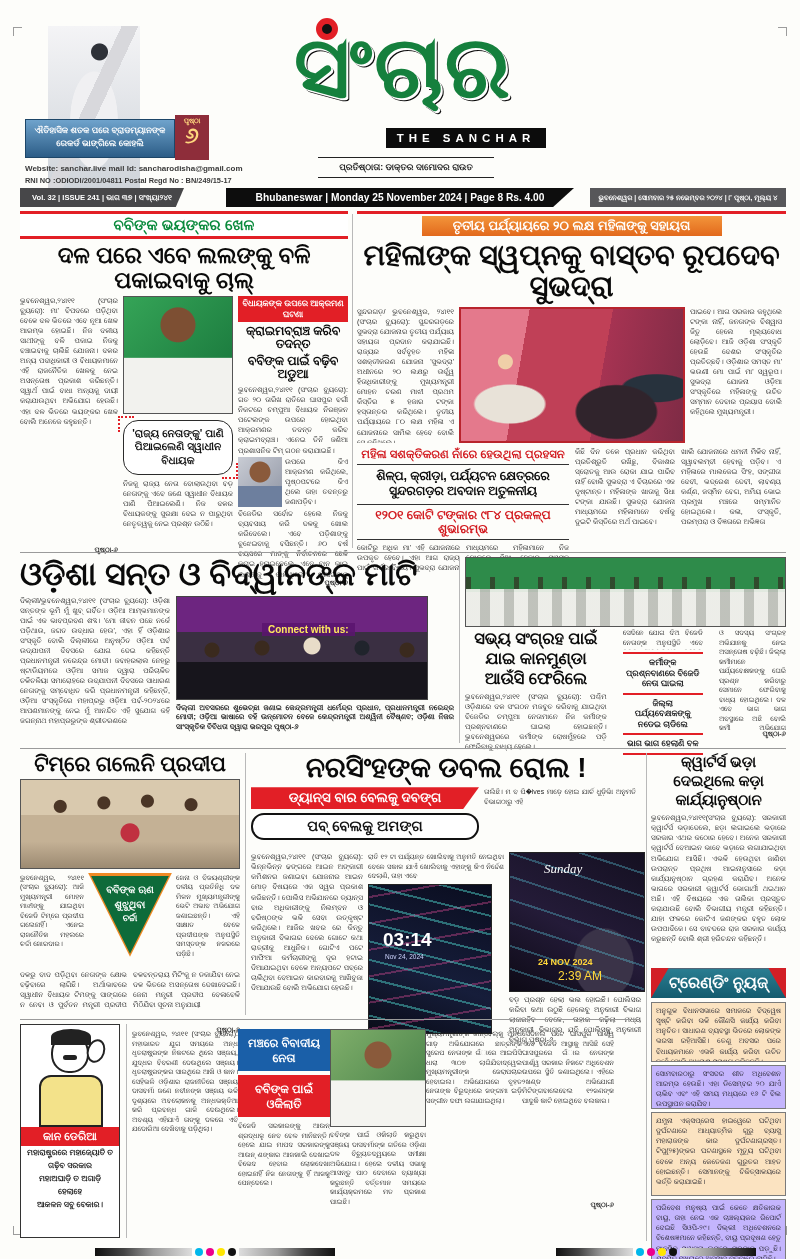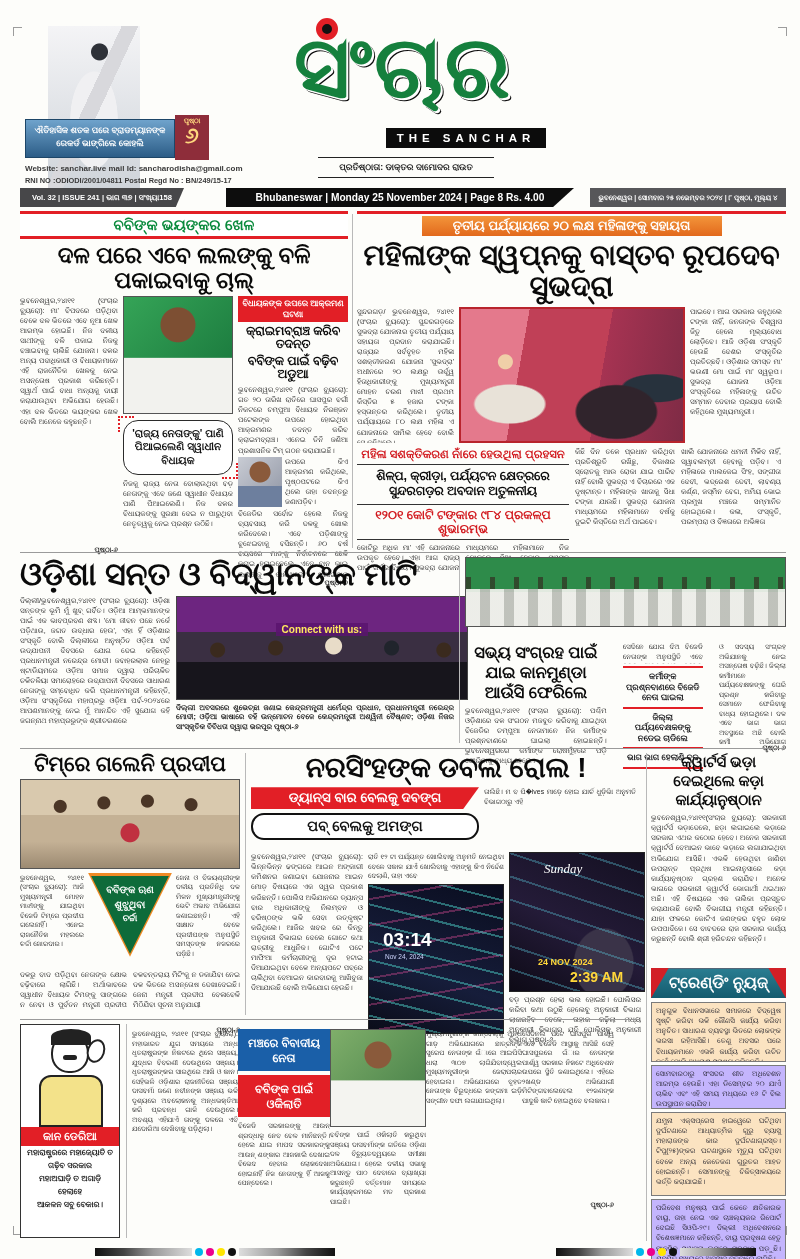--- a/index.html
+++ b/index.html
@@ -62,21 +62,21 @@
   <div class="abs b" style="left:25px;top:164px;font-size:8px;color:#3a3a3a">Website: sanchar.live     mail Id: sancharodisha@gmail.com</div>
   <div class="abs b" style="left:25px;top:176px;font-size:7.4px;color:#3a3a3a">RNI NO :ODIODI/2001/04811    Postal Regd No : BN/249/15-17</div>
 
   <div class="abs" style="left:238px;top:18px;width:330px;height:120px;text-align:center">
     <span style="font-size:86px;font-weight:800;color:#15803d;letter-spacing:2px;text-shadow:2px 2px 0 #fff,3px 3px 0 #0b0b0b">ସଂଚାର</span>
     <span class="abs" style="left:78px;top:0;width:22px;height:22px;border-radius:50%;border:6px solid #e21f26;background:#111"></span>
   </div>
   <div class="abs" style="left:386px;top:128px;width:160px;height:20px;background:#0c0c0c;color:#fff;text-align:center;font-size:11.5px;font-weight:bold;letter-spacing:5px;line-height:20px">THE SANCHAR</div>
   <div class="abs" style="left:318px;top:157px;width:176px;height:21px;border-top:1.4px solid #222;border-bottom:1.4px solid #222;text-align:center;font-size:8.8px;font-weight:bold;line-height:19px;color:#222">ପ୍ରତିଷ୍ଠାତା: ଡାକ୍ତର ଦାମୋଦର ରାଉତ</div>
 
-  <div class="abs" style="left:20px;top:188px;width:164px;height:19px;background:#474749;color:#fff;font-size:7.6px;font-weight:bold;line-height:19px;text-align:center;clip-path:polygon(0 0,100% 0,95% 100%,0 100%)">Vol. 32 | ISSUE 241 | ଭାଗ ୩୭ | ସଂଖ୍ୟା158</div>
+  <div class="abs" style="left:20px;top:188px;width:164px;height:19px;background:#474749;color:#fff;font-size:7.6px;font-weight:bold;line-height:19px;text-align:center;clip-path:polygon(0 0,100% 0,95% 100%,0 100%)">Vol. 32 | ISSUE 241 | ଭାଗ ୩୭ | ସଂଖ୍ୟା୨୪୧</div>
   <div class="abs" style="left:226px;top:188px;width:348px;height:19px;background:#0d0d0d;color:#fff;font-size:10.2px;font-weight:bold;line-height:19px;text-align:center;clip-path:polygon(0 0,100% 0,94% 100%,0 100%)">Bhubaneswar | Monday 25 November 2024 | Page 8 Rs. 4.00</div>
   <div class="abs" style="left:590px;top:188px;width:196px;height:19px;background:#57575a;color:#fff;font-size:6.9px;font-weight:bold;line-height:19px;text-align:center">ଭୁବନେଶ୍ୱର | ସୋମବାର ୨୫ ନଭେମ୍ବର ୨୦୨୪ | ୮ ପୃଷ୍ଠା, ମୂଲ୍ୟ ୪ ଟଙ୍କା</div>
 
   <div class="abs" style="left:20px;top:211px;width:328px;height:340px">
     <div class="kick-green">ବବିଙ୍କ ଭୟଙ୍କର ଖେଳ</div>
     <div class="hl" style="font-size:23px;text-align:center;margin:4px 0 3px">ଦଳ ପରେ ଏବେ ଲଲଙ୍କୁ ବଳି ପକାଇବାକୁ ଚାଲ୍</div>
     <div style="display:flex;gap:5px">
       <div style="width:98px">
         <div class="txt" style="height:250px">ଭୁବନେଶ୍ୱର,୨୪ା୧୧ (ସଂଚାର ବ୍ୟୁରୋ): ମା' ବିପଦରେ ପଡ଼ିଥିବା ବେଳେ ଦଳ ଭିତରେ ଏବେ ନୂଆ ଖେଳ ଆରମ୍ଭ ହୋଇଛି। ନିଜ ଦଳୀୟ ସାଥୀଙ୍କୁ ବଳି ପକାଇ ନିଜକୁ ବଞ୍ଚାଇବାକୁ ଚାଲିଛି ଯୋଜନା। ଦଳର ଅନ୍ୟ ପଦାଧିକାରୀ ଓ ବିଧାୟକମାନେ ଏହି ରାଜନୈତିକ ଖେଳକୁ ନେଇ ଅସନ୍ତୋଷ ପ୍ରକାଶ କରିଛନ୍ତି। ସ୍ୱାର୍ଥ ପାଇଁ ବାଧା ଅନ୍ୟକୁ ଦାୟୀ କରାଯାଉଥିବା ଅଭିଯୋଗ ହେଉଛି। ଏହା ଦଳ ଭିତରେ ଭୟଙ୍କର ଖେଳ ବୋଲି ଅନେକେ କହୁଛନ୍ତି।</div>
         <span class="more">ପୃଷ୍ଠା-୬</span>
@@ -126,33 +126,33 @@
     </div>
   </div>
 
   <div class="hrule" style="left:20px;top:552px;width:766px"></div>
 
   <div class="abs" style="left:20px;top:557px;width:434px;height:188px">
     <div class="hl" style="font-size:32px;text-align:left;margin-bottom:4px">ଓଡ଼ିଶା ସନ୍ତ ଓ ବିଦ୍ୱାନଙ୍କ ମାଟି</div>
     <div style="display:flex;gap:6px">
       <div class="txt" style="width:150px;height:138px">ଦିଲ୍ଲୀ/ଭୁବନେଶ୍ୱର,୨୪ା୧୧ (ସଂଚାର ବ୍ୟୁରୋ): ଓଡ଼ିଶା ସନ୍ତଙ୍କ ଭୂମି ମୁଁ ଖୁବ୍ ଗର୍ବିତ। ଓଡ଼ିଆ ଆମ୍ଭମାନଙ୍କ ପାଇଁ ଏକ ଭାବପ୍ରବଣ ଶବ୍ଦ। 'ମୋ ଜୀବନ ପଛେ ନର୍କେ ପଡ଼ିଥାଉ, ଜଗତ ଉଦ୍ଧାର ହେଉ', ଏହା ହିଁ ଓଡ଼ିଶାର ସଂସ୍କୃତି ବୋଲି ଦିଲ୍ଲୀରେ ଅନୁଷ୍ଠିତ ଓଡ଼ିଆ ପର୍ବ ଉଦ୍‌ଯାପନୀ ଦିବସରେ ଯୋଗ ଦେଇ କହିଛନ୍ତି ପ୍ରଧାନମନ୍ତ୍ରୀ ନରେନ୍ଦ୍ର ମୋଦୀ। ଜବାହରଲାଲ ନେହରୁ ଷ୍ଟାଡିୟମରେ ଓଡ଼ିଆ ସମାଜ ଦ୍ୱାରା ପରିଚାଳିତ ଚଳିଚଳିୟା ସମାରୋହରେ ଉଦ୍‌ଯାପନୀ ଦିବସରେ ସାଧାରଣ ନେତାଙ୍କୁ ସମ୍ବୋଧିତ କରି ପ୍ରଧାନମନ୍ତ୍ରୀ କହିଛନ୍ତି, ଓଡ଼ିଆ ସଂସ୍କୃତିରେ ମହାପ୍ରଭୁ ଓଡ଼ିଆ ପର୍ବ-୨୦୨୪ରେ ଆପଣମାନଙ୍କୁ ନେଇ ମୁଁ ଆନନ୍ଦିତ ଏହି ସୁଯୋଗ କହି ଜଗନ୍ନାଥ ମହାପ୍ରଭୁଙ୍କ ଶ୍ରୀଚରଣରେ</div>
       <div style="width:278px">
-        <div class="photo" id="ph-modi" style="width:292px;height:104px;border:1px solid #444">
+        <div class="photo" id="ph-modi" style="width:252px;height:104px;border:1px solid #444">
           <span class="overlay" style="left:34%;top:26%;color:#ffe95e;font-weight:800;font-size:10px;background:rgba(90,20,110,.85);padding:1px 6px">Connect with us:</span>
         </div>
         <div class="cap" style="height:30px;margin-top:3px">ଦିଲ୍ଲୀ ଅବସରରେ ଶୁଭେଚ୍ଛା ଜଣାଇ କେନ୍ଦ୍ରମନ୍ତ୍ରୀ ଧର୍ମେନ୍ଦ୍ର ପ୍ରଧାନ, ପ୍ରଧାନମନ୍ତ୍ରୀ ନରେନ୍ଦ୍ର ମୋଦୀ; ଓଡ଼ିଆ ଭାଷାରେ ବହି ଉନ୍ମୋଚନ ବେଳେ କେନ୍ଦ୍ରମନ୍ତ୍ରୀ ଅଶ୍ୱିନୀ ବୈଷ୍ଣବ; ଓଡ଼ିଶା ନିଜର ସାଂସ୍କୃତିକ ବିବିଧତା ଦ୍ୱାରା ଭରପୂର      ପୃଷ୍ଠା-୬</div>
       </div>
     </div>
   </div>
 
   <div class="vrule" style="left:459px;top:557px;height:186px"></div>
 
   <div class="abs" style="left:465px;top:557px;width:321px;height:188px">
     <div class="photo" id="ph-bjd" style="width:321px;height:70px;border:1px solid #555"></div>
-    <div style="display:flex;gap:16px;margin-top:15px">
+    <div style="display:flex;gap:16px;margin-top:1px">
       <div style="width:152px">
         <div class="hl" style="font-size:16.4px;text-align:center;line-height:1.22">ସଭ୍ୟ ସଂଗ୍ରହ ପାଇଁ ଯାଇ କାନମୁଣ୍ଡା ଆଉଁସି ଫେରିଲେ</div>
         <div class="txt" style="height:64px;margin-top:4px">ଭୁବନେଶ୍ୱର,୨୪ା୧୧ (ସଂଚାର ବ୍ୟୁରୋ): ପଶ୍ଚିମ ଓଡ଼ିଶାରେ ଦଳ ସଂଗଠନ ମଜବୁତ କରିବାକୁ ଯାଇଥିବା ବିଜେଡିର ଚମ୍ପୁଆ ନେତାମାନେ ନିଜ କର୍ମୀଙ୍କ ପ୍ରଶ୍ନବାଣରେ ଘାଇଲା ହୋଇଛନ୍ତି। ଭୁବନେଶ୍ୱରରେ କର୍ମୀଙ୍କ ରୋଷମୁଁହରେ ପଡ଼ି ଫେରିବାକୁ ବାଧ୍ୟ ହେଲେ।</div>
       </div>
       <div style="width:86px">
         <div class="txt-s" style="height:22px">ସେଦିନେ ଯୋଗ ଦିଅ ବିଜେଡି ନେତାଙ୍କ ଅନୁପସ୍ଥିତି ଏବେ ଦଳର ମାନଙ୍କଠାରୁ ଦୂରେଇ ଯାଉଥିବା ପରିସ୍ଥିତି। ବିଜେଡିର ତିନି ଦୁଇ ନେତା ଦଳୀୟ ପ୍ରଶ୍ନର ମିଳୁ, ଅତଡ଼ୁ ସଦସ୍ୟତା ଅଭିଯାନ</div>
         <div style="border-top:2.4px solid #e21f26;margin-top:2px">
           <div class="listitem">କର୍ମୀଙ୍କ ପ୍ରଶ୍ନବାଣରେ ବିଜେଡି ନେତା ଘାଇଲା</div>
           <div class="listitem">ଜିଲ୍ଲା ପର୍ଯ୍ୟବେକ୍ଷକଙ୍କୁ ନଡେଇ ଚାଡିଲେ</div>
           <div class="listitem">ଭାଗ ଭାଗ ହେଲାଣି ବଳ</div>
@@ -196,30 +196,30 @@
         <div style="border:2px solid #111;border-radius:13px;font-weight:800;font-size:14.6px;text-align:center;padding:3px 2px;margin-top:4px;background:#fff">ପବ୍ ବେଲକୁ ଅମଙ୍ଗ</div>
       </div>
       <div class="txt-s" style="width:152px;height:62px">ତାଲିଛି। ମ ବ ପି�ives ମାଡ଼େ ହୋଇ ଯାର୍ଚ ଧୁଡ଼ିଭିା ଅନୁମତି ବିଭାଗଠାରୁ ଏହି</div>
     </div>
     <div style="display:flex;gap:5px;margin-top:3px">
       <div style="width:112px">
         <div class="txt" style="height:186px">ଭୁବନେଶ୍ୱର,୨୪ା୧୧ (ସଂଚାର ବ୍ୟୁରୋ): ଭିନ୍ନଭିନ୍ନ ଢଙ୍ଗରେ ଆଇନ ଅଙ୍କାରୀ କମିଶନର ଜଣାଇବା ଯୋଜନାର ଆଇନ ମୋଡ଼ ବିଷୟରେ ଏକ ସ୍ୱର ପ୍ରକାଶ କରିଛନ୍ତି। ପୋଲିସ ଅଭିଯାନରେ ଡ୍ୟାନ୍ସ ବାର ଅଧିକାରୀଙ୍କୁ ନିଲମ୍ବନ ଓ ବରିଷ୍ଠଙ୍କ ଭଳି ସେବା ଉତ୍କୃଷ୍ଟ କରିଥିଲେ। ଆଜିର ଖବର ରେ କିନ୍ତୁ ଅନୁକାରୀ ବିଭାଗର ଦେଲେ ଗୋଟେ କଥା ରାତ୍ରୀକୁ ଆଧୁନିକ। ଗୋଟିଏ ପଟେ ମାଫିଆ କର୍ମଚାରୀଙ୍କୁ ଦୂର ହଟାଇ ଦିଆଯାଇଥିବା ବେଳେ ଅନ୍ୟପଟେ ପବ୍‌ରେ ଚାଲିଥିବା ବେଆଇନ କାରବାରକୁ ଆଖିବୁଜା ଦିଆଯାଉଛି ବୋଲି ଅଭିଯୋଗ ହେଉଛି।</div>
       </div>
       <div style="width:136px">
         <div class="txt-s" style="height:32px">ରାତି ୧୨ ଟା ପର୍ଯ୍ୟନ୍ତ ଖୋଲିବାକୁ ଅନୁମତି ନେଇଥିବା ବେଳେ ସକାଳ ଯାଏଁ ଖୋଲିବାକୁ ଏହାଙ୍କୁ କିଏ ନିର୍ଦ୍ଦେଶ ଦେଲାଣି, ତାହା ଏବେ</div>
-        <div class="photo" id="ph-club1" style="width:136px;height:150px;border:1px solid #222">
+        <div class="photo" id="ph-club1" style="width:124px;height:150px;border:1px solid #222">
           <span class="overlay" style="left:14px;top:44px;font-size:19px;font-weight:600">03:14</span>
           <span class="overlay" style="left:16px;top:68px;font-size:6.5px;color:#cfd6ff">Nov 24, 2024</span>
         </div>
       </div>
       <div style="width:132px">
         <div class="photo" id="ph-club2" style="width:136px;height:140px;border:1px solid #222">
           <span class="overlay" style="left:34px;top:8px;font-size:13px;font-style:italic;font-family:'Liberation Serif',serif">Sunday</span>
           <span class="overlay" style="left:28px;top:104px;font-size:9px;font-weight:800;color:#ffd73a">24 NOV 2024</span>
-          <span class="overlay" style="left:60px;top:116px;font-size:14px;font-weight:700;color:#ffd73a">2:39 AM</span>
+          <span class="overlay" style="left:48px;top:116px;font-size:12px;font-weight:400;color:#ffd73a">2:39 AM</span>
         </div>
         <div class="cap" style="height:58px;margin-top:3px;font-weight:normal">ବଡ଼ ପ୍ରଶ୍ନ ହେଲା ଭଲ ହୋଇଛି। ପୋଲିସର କରିବା କଥା ଉଠୁଛି ହେଲେବୁ ଅନୁକାରୀ ବିଭାଗ ଲାଗରହିବ ବେଳେ, ତାହାର କଢ଼ିଲା ମଧ୍ୟ ଅନୁକାରୀ ବିଭାଗର ଯଦି ପୋଲିସକୁ ଅନୁକାରୀ ବିଭାଗ     ପୃଷ୍ଠା-୬</div>
       </div>
     </div>
   </div>
 
   <div class="vrule" style="left:646px;top:753px;height:488px"></div>
 
   <div class="abs" style="left:651px;top:753px;width:135px;height:490px">
     <div class="hl" style="font-size:15px;text-align:center;line-height:1.25">କ୍ୱାର୍ଟର୍ସ ଭଡ଼ା ଦେଇଥିଲେ କଡ଼ା କାର୍ଯ୍ୟାନୁଷ୍ଠାନ</div>

